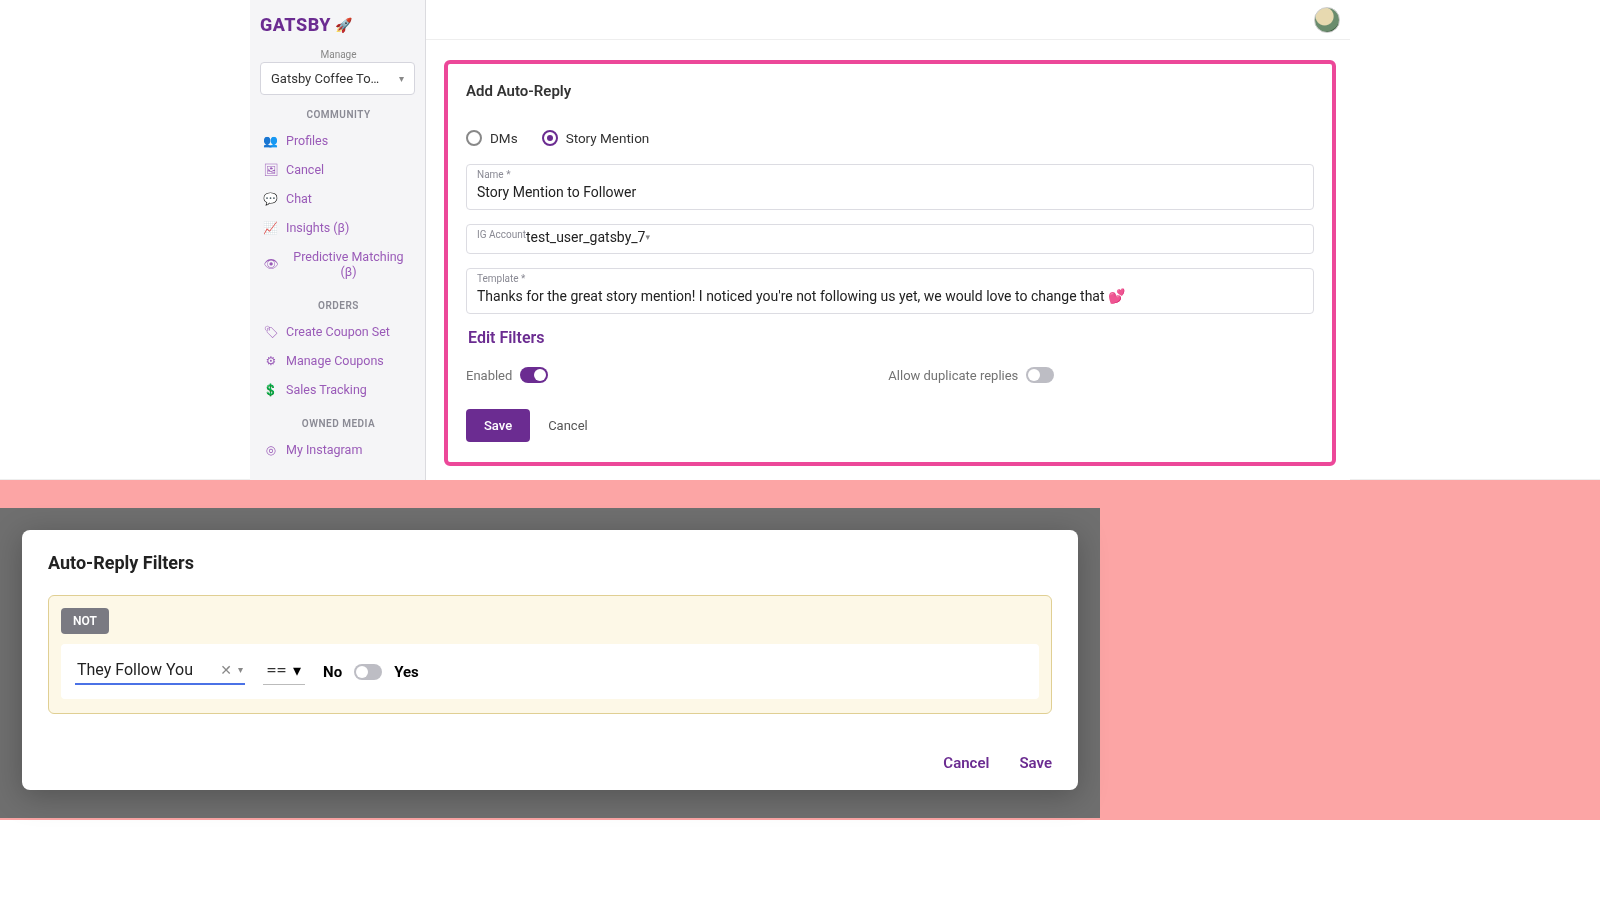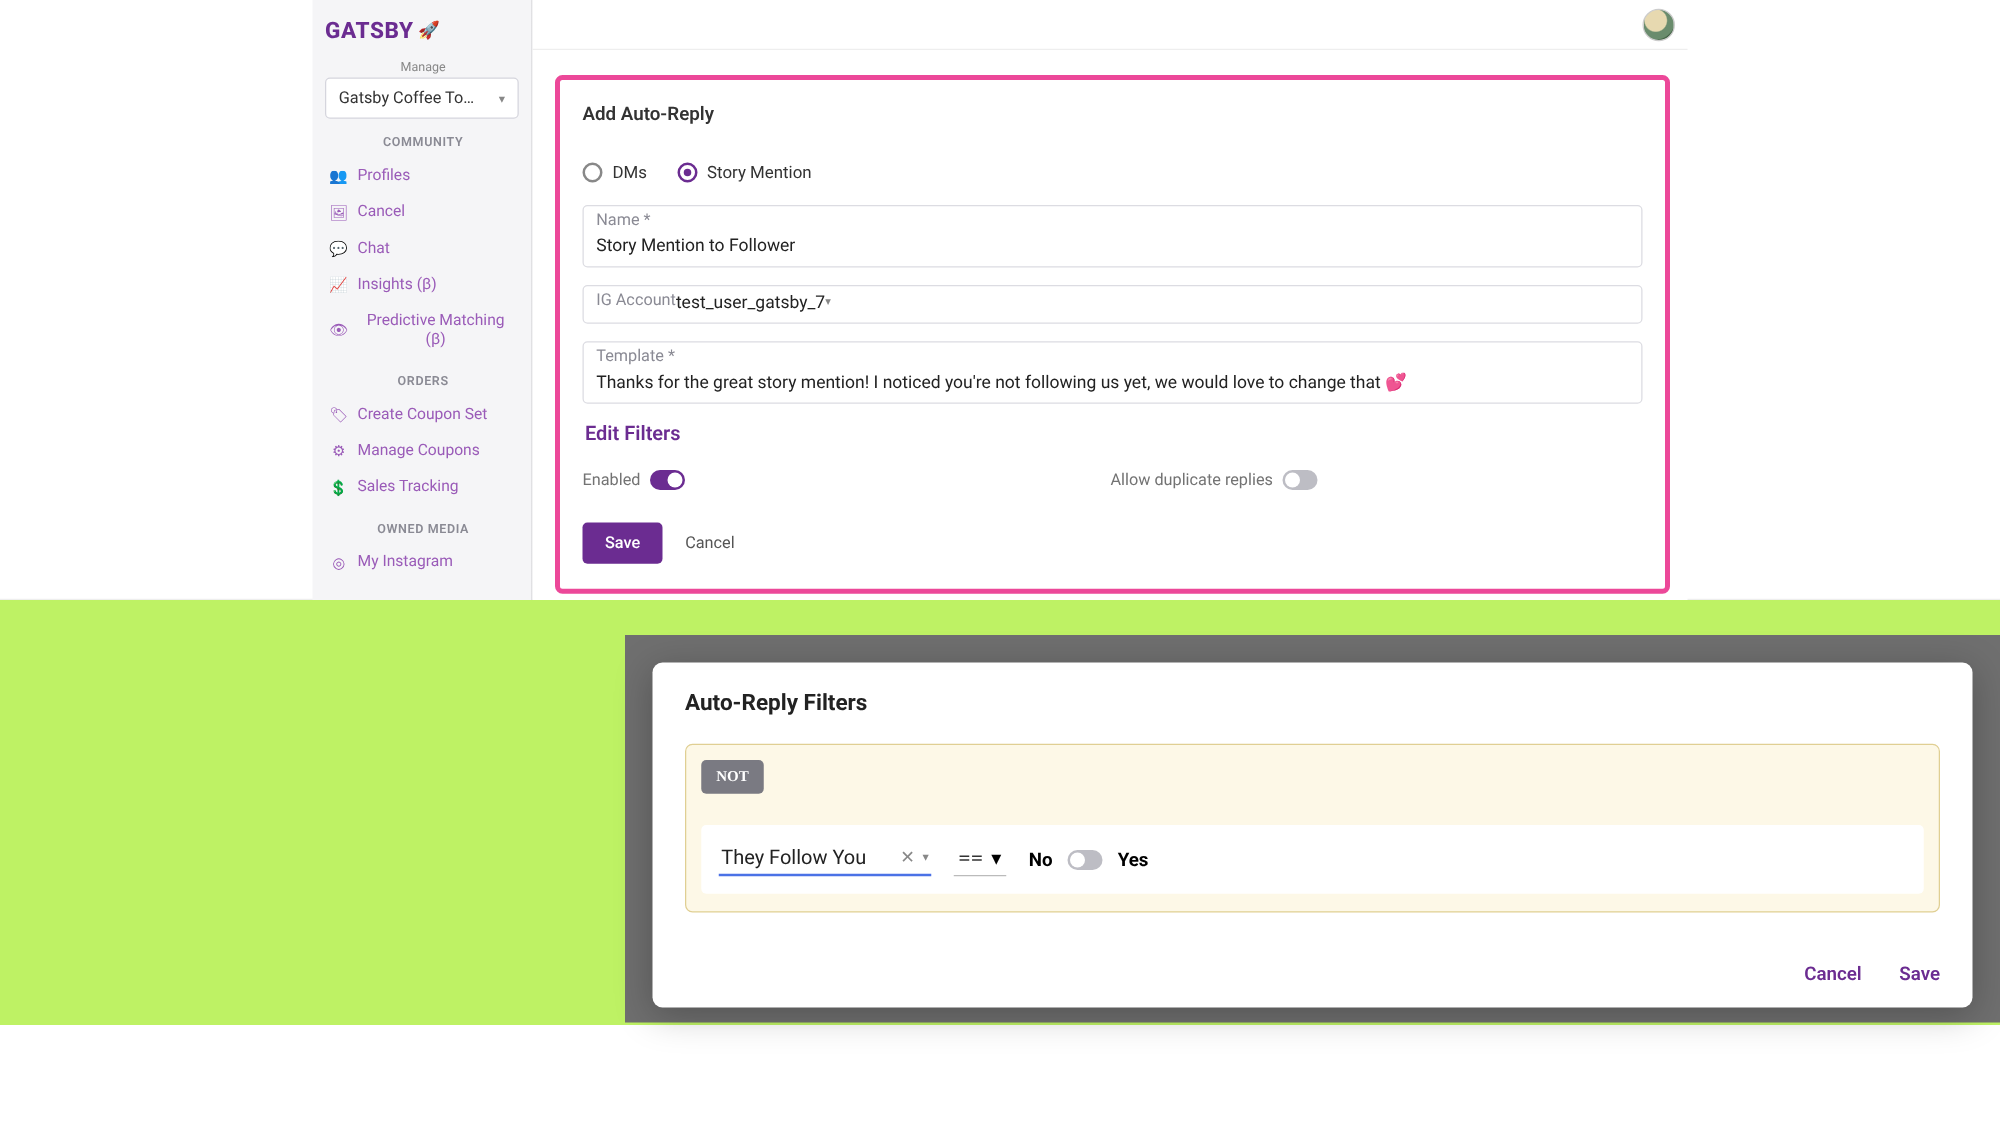--- a/index.html
+++ b/index.html
@@ -136,21 +136,21 @@
   }
   .radio.selected .radio-circle { border-color: var(--gatsby-purple); }
   .radio.selected .radio-circle::after{
     content:""; position:absolute; inset:3px; border-radius:50%; background:var(--gatsby-purple);
   }
   .field {
     border:1px solid #dcdce2; border-radius:4px;
     padding: 4px 10px 8px 10px;
     margin-bottom: 14px;
   }
-  .field-label { font-size:13px; color:#8a8a94; margin-bottom:2px;}
+  .field-label { font-size:10px; color:#8a8a94; margin-bottom:2px;}
   .field-value { font-size:14px; color:#222; outline:none; border:none; width:100%; background:transparent; font-family:inherit;}
   .field.select { display:flex; flex-direction:row; position:relative;}
   .field.select .sel-row { display:flex; justify-content:space-between; align-items:center;}
   .caret-sm { font-size:9px; color:#888;}
   .filters-link {
     font-size:16px; font-weight:600; color: var(--gatsby-purple);
     cursor:pointer; margin: 6px 0 20px 2px;
   }
   .toggle-row { display:flex; align-items:center; gap: 340px; margin-bottom: 26px;}
   .toggle-group { display:flex; align-items:center; gap:8px; font-size:13px; color:#737373;}
@@ -168,22 +168,22 @@
   .btn-primary {
     background: var(--gatsby-purple); color:#fff; border:none; border-radius:4px;
     padding: 9px 18px; font-size:13px; font-weight:500; cursor:pointer;
   }
   .btn-text { background:none; border:none; color:#555; font-size:13px; cursor:pointer;}
 
   
   .app-bottom {
     width:100%;
     height:340px;
-    display:flex; justify-content:flex-end;
-    background:#bef264;
+    display:flex; justify-content:flex-start;
+    background:#fca5a5;
     padding-top:28px;
   }
   .modal-backdrop {
     width:1100px;
     height:310px;
     background:#6f6f6f;
     position:relative;
     display:flex; align-items:flex-start; justify-content:center;
     padding-top:22px;
   }
@@ -200,22 +200,21 @@
     background:#fdf8e7;
     border-radius:6px;
     padding:12px 12px 14px 12px;
     margin: 0 auto 40px auto;
   }
   .not-chip {
     display:inline-block;
     background:#7a7a82; color:#fff;
     font-size:12px; font-weight:600;
     padding:6px 12px; border-radius:4px;
-    margin-bottom:25px;
-    font-family:Liberation Serif, serif;
+    margin-bottom:10px;
   }
   .rule-row {
     background:#fff; border-radius:4px;
     padding:14px 14px;
     display:flex; align-items:center; gap:18px;
   }
   .rule-field {
     display:flex; align-items:center; gap:6px;
     border-bottom:2px solid #4b72e6;
     padding: 2px 2px 4px 2px;

